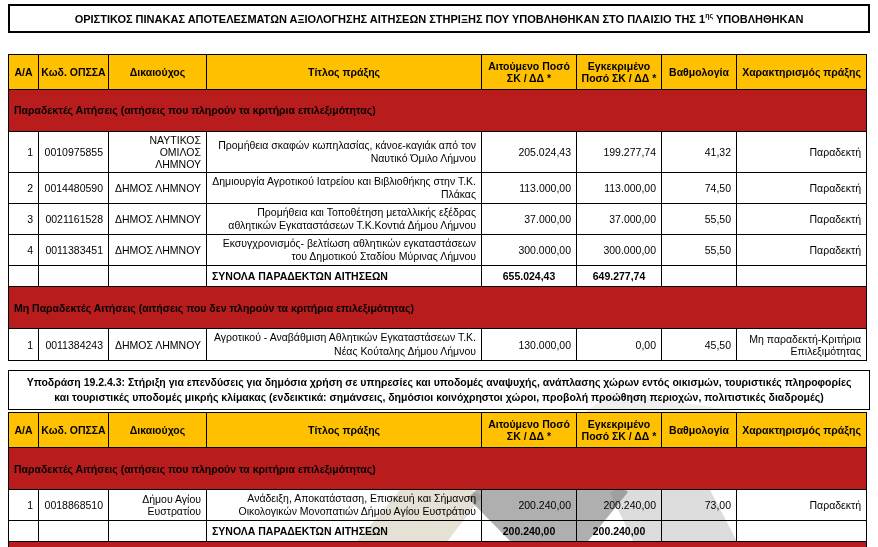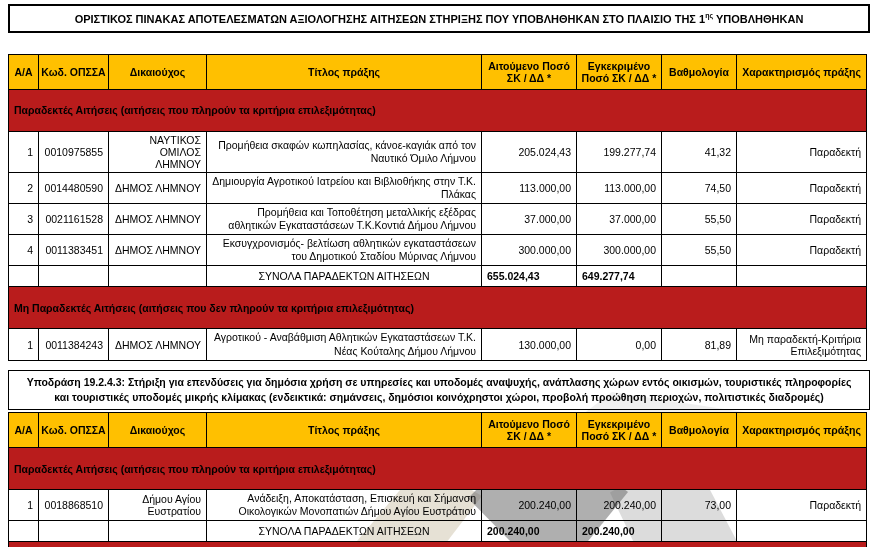--- a/index.html
+++ b/index.html
@@ -87,22 +87,22 @@
     font-weight:bold;
     text-align:left;
     padding:14px 5px;
     font-size:10.5px;
     height:13px;
   }
   tr.data-row td{height:26px;}
   td.c{text-align:right;}
   td.title-cell{text-align:right;line-height:1.25;}
   tr.totals-row td{height:16px;}
-  tr.totals-row .tot-label{font-weight:normal;text-align:center;}
-  tr.totals-row .tot-num{font-weight:bold;text-align:left;}
+  tr.totals-row .tot-label{font-weight:bold;}
+  tr.totals-row .tot-num{font-weight:bold;text-align:center;}
 </style>
 </head>
 <body>
 
 <div class="wm wm-top"></div>
 <div class="wm wm-left"></div>
 <div class="wm wm-right"></div>
 <div class="wm wm-dark"></div>
 
 <div class="page">
@@ -189,21 +189,21 @@
           <tr class="section-band">
             <td colspan="8">Μη Παραδεκτές Αιτήσεις (αιτήσεις που δεν πληρούν τα κριτήρια επιλεξιμότητας)</td>
           </tr>
           <tr class="data-row">
             <td class="c">1</td>
             <td class="c">0011384243</td>
             <td class="c">ΔΗΜΟΣ ΛΗΜΝΟΥ</td>
             <td class="title-cell">Αγροτικού - Αναβάθμιση Αθλητικών Εγκαταστάσεων Τ.Κ. Νέας Κούταλης Δήμου Λήμνου</td>
             <td class="c">130.000,00</td>
             <td class="c">0,00</td>
-            <td class="c">81,89</td>
+            <td class="c">45,50</td>
             <td class="c">Μη παραδεκτή-Κριτήρια Επιλεξιμότητας</td>
           </tr>
         </tbody>
       </table>
       <div class="subheader-box">Υποδράση 19.2.4.3: Στήριξη για επενδύσεις για δημόσια χρήση σε υπηρεσίες και υποδομές αναψυχής, ανάπλασης χώρων εντός οικισμών, τουριστικές πληροφορίες και τουριστικές υποδομές μικρής κλίμακας (ενδεικτικά: σημάνσεις, δημόσιοι κοινόχρηστοι χώροι, προβολή προώθηση περιοχών, πολιτιστικές διαδρομές)</div>
       <table class="results">
         <colgroup>
           <col style="width:30px">
           <col style="width:70px">
           <col style="width:98px">

